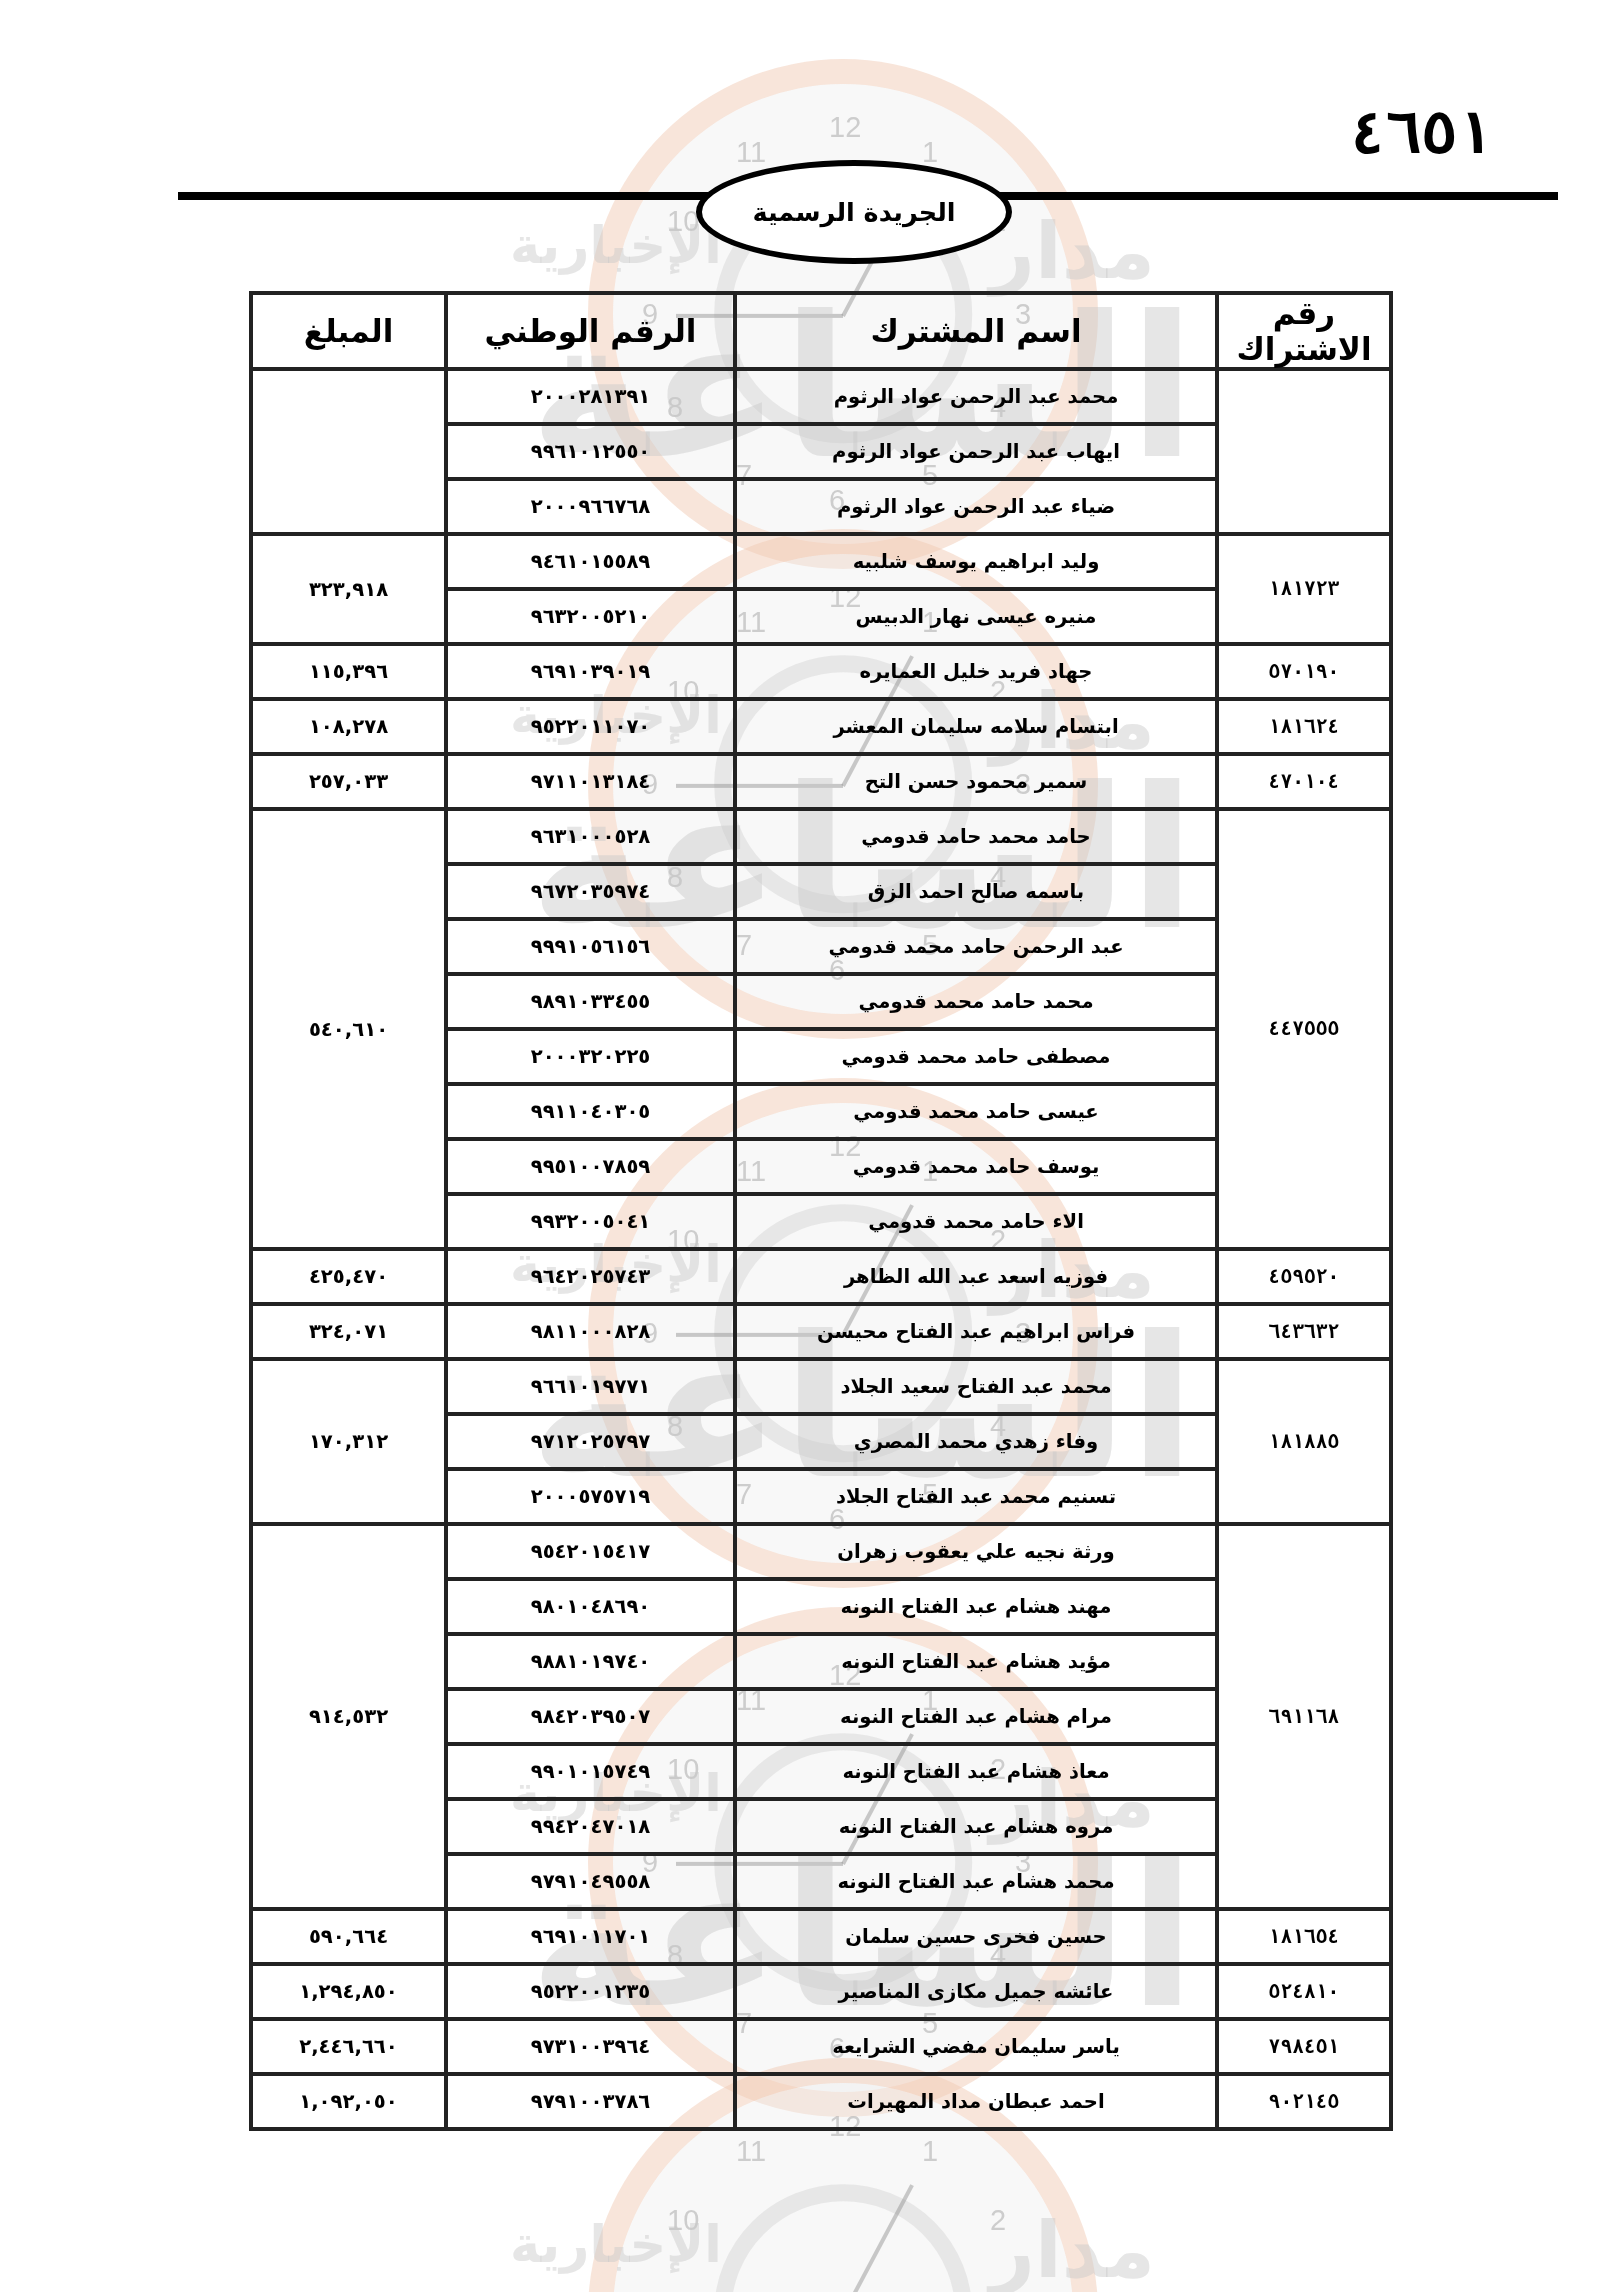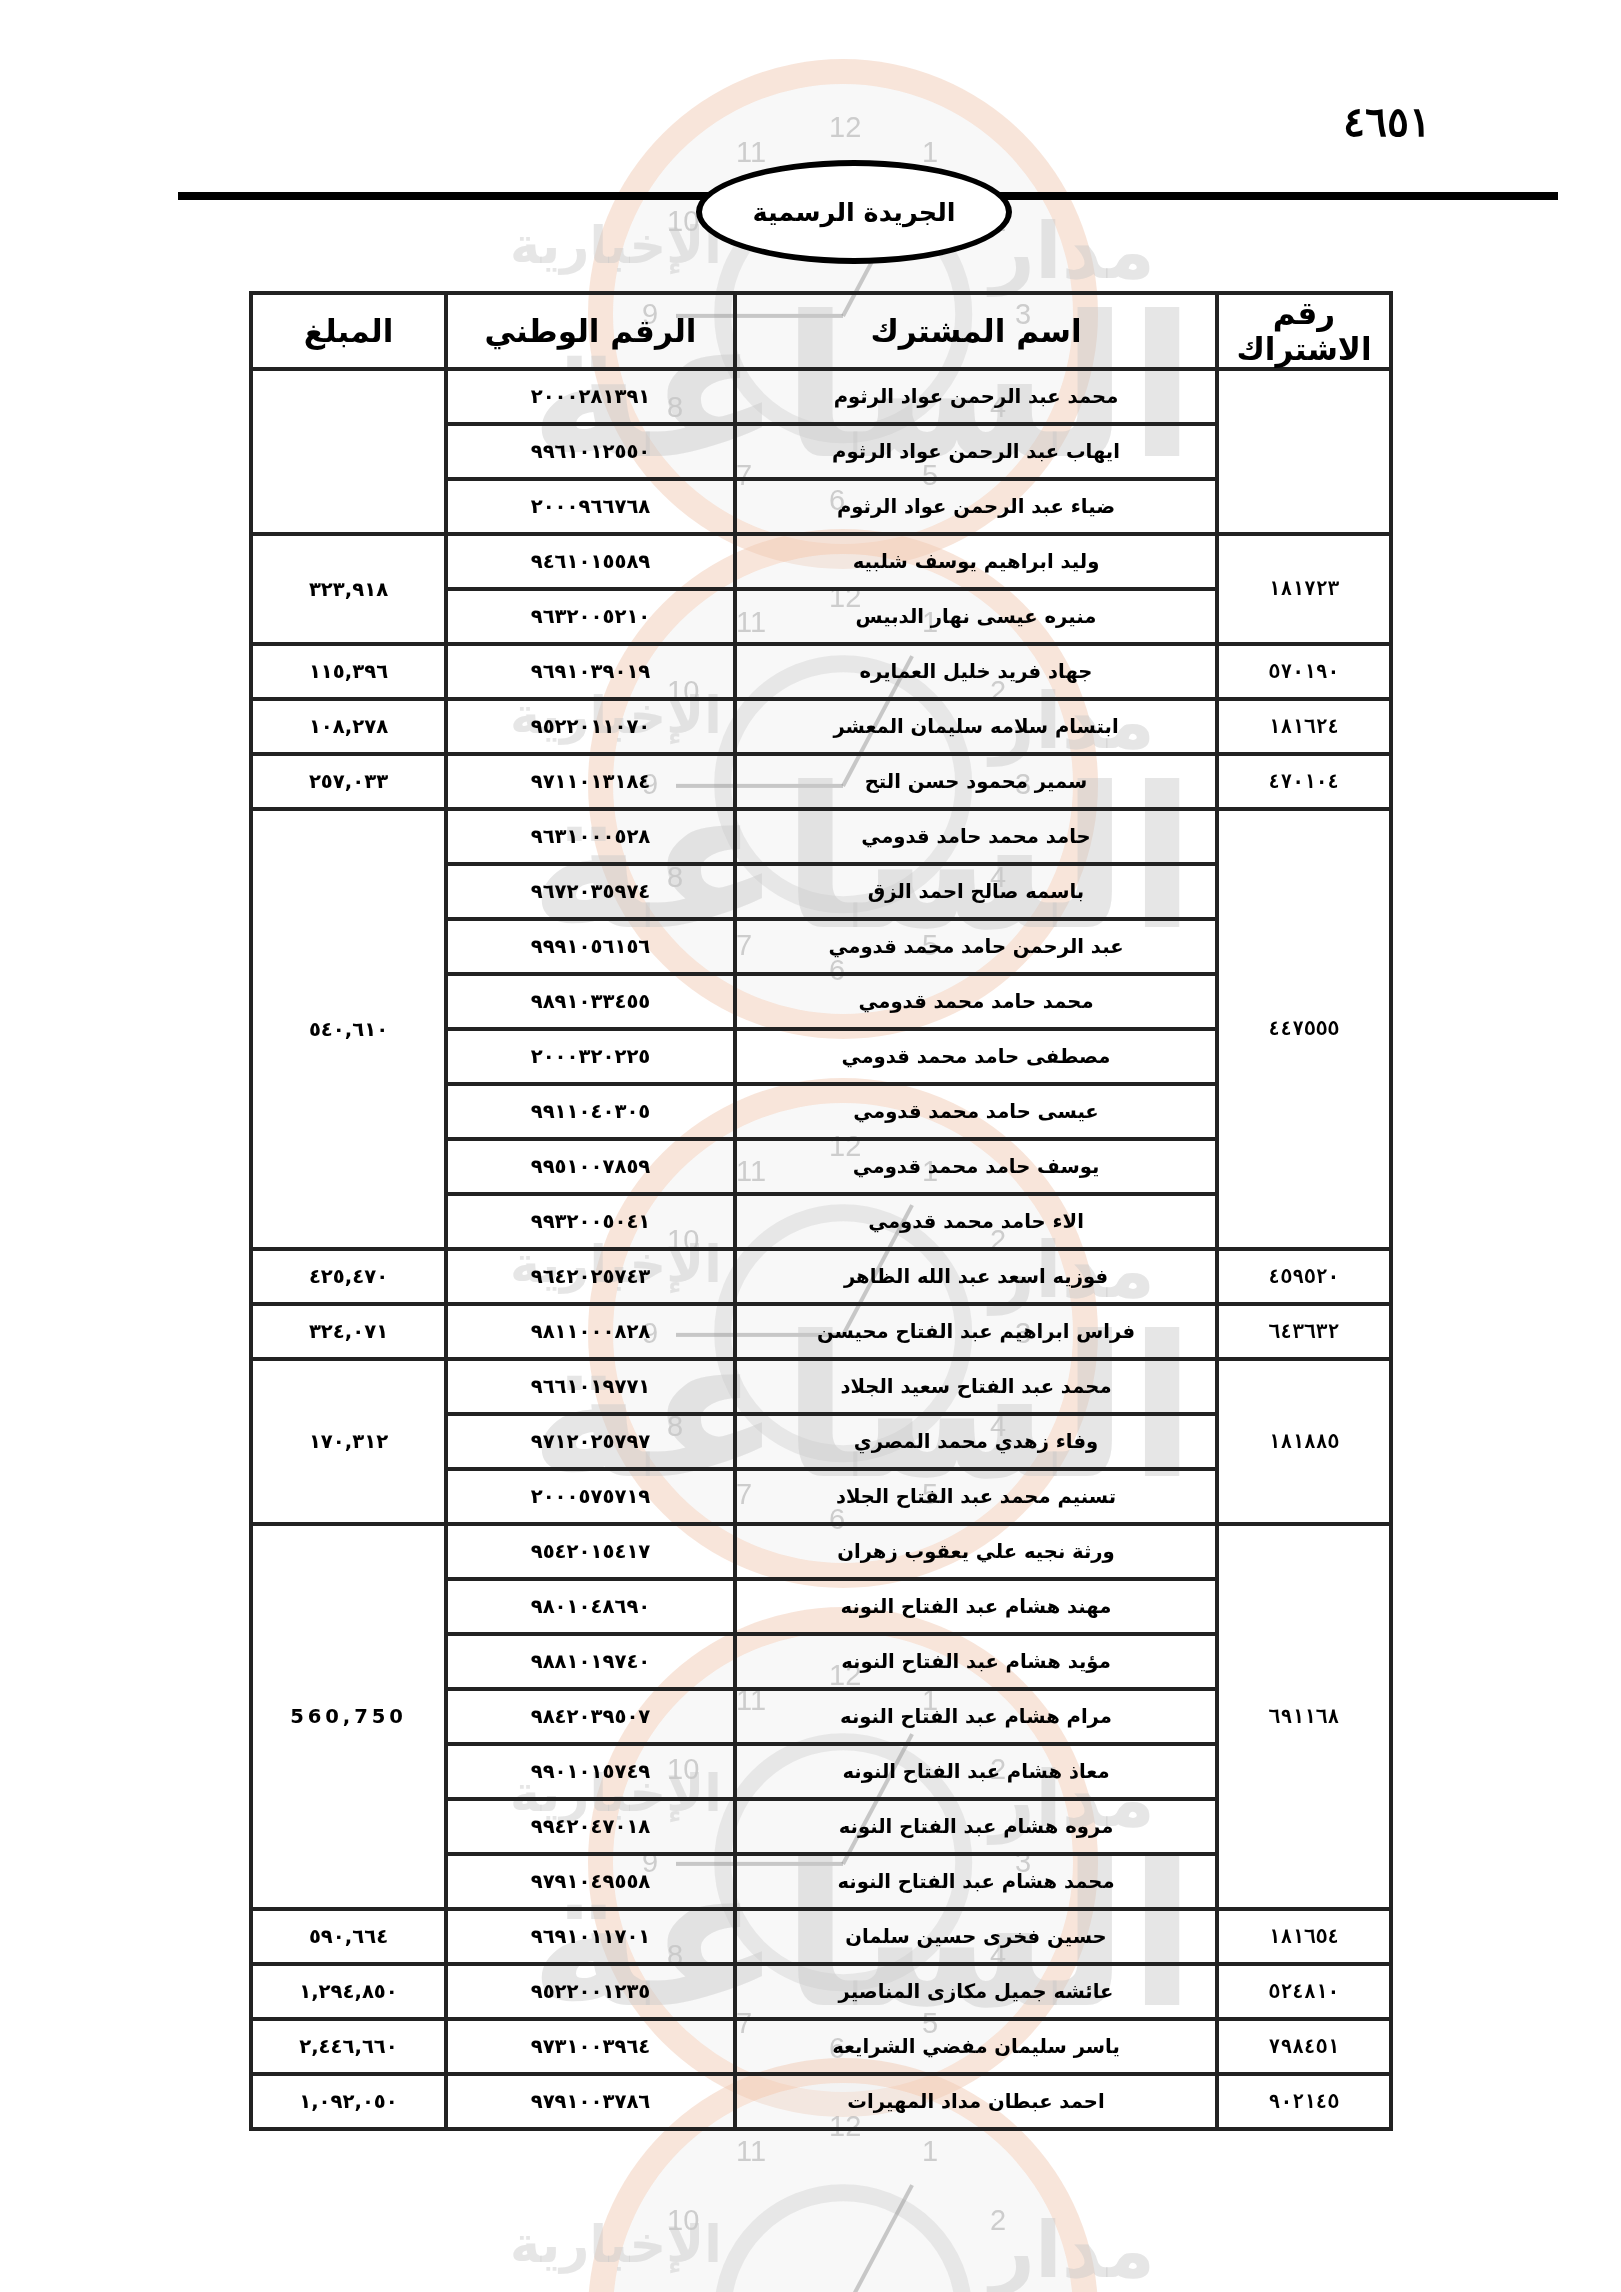--- a/index.html
+++ b/index.html
@@ -26,22 +26,22 @@
   .wm-clock .hand {
     position: absolute; left: 50%; top: 50%; height: 3.9px; background: rgba(150,150,150,0.5);
     transform-origin: 0 50%;
   }
   .wm-text {
     position: absolute; font-family: "DejaVu Sans", sans-serif; font-weight: bold;
     color: rgba(200,200,200,0.45); direction: rtl; white-space: nowrap; text-align: right;
   }
 
   .page-number {
-    position: absolute; left: 1343px; top: 98px; width: 157px; 
-    font-family: Liberation Serif, serif; font-weight: bold; font-size: 41px;
+    position: absolute; left: 1343px; top: 98px; width: 157px; text-align: center;
+    font-family: Liberation Mono, monospace; font-weight: bold; font-size: 59px;
     letter-spacing: 7.8px; direction: ltr; z-index: 2;
   }
   .rule {
     position: absolute; left: 178px; top: 192px; width: 1380px; height: 7.8px;
     background: #000; z-index: 1;
   }
   .masthead-oval {
     position: absolute; left: 696px; top: 160px; width: 316px; height: 104px;
     border: 6.9px solid #000; border-radius: 50%; background: #fff; box-sizing: border-box;
     display: flex; align-items: center; justify-content: center; z-index: 2;
@@ -296,21 +296,21 @@
           <td class="num">٩٧١٢٠٢٥٧٩٧</td>
         </tr>
         <tr>
           <td class="name">تسنيم محمد عبد الفتاح الجلاد</td>
           <td class="num">٢٠٠٠٥٧٥٧١٩</td>
         </tr>
         <tr>
           <td class="sub" rowspan="7">٦٩١١٦٨</td>
           <td class="name">ورثة نجيه علي يعقوب زهران</td>
           <td class="num">٩٥٤٢٠١٥٤١٧</td>
-          <td class="amt" rowspan="7">560,750</td>
+          <td class="amt" rowspan="7">٩١٤,٥٣٢</td>
         </tr>
         <tr>
           <td class="name">مهند هشام عبد الفتاح النونه</td>
           <td class="num">٩٨٠١٠٤٨٦٩٠</td>
         </tr>
         <tr>
           <td class="name">مؤيد هشام عبد الفتاح النونه</td>
           <td class="num">٩٨٨١٠١٩٧٤٠</td>
         </tr>
         <tr>

